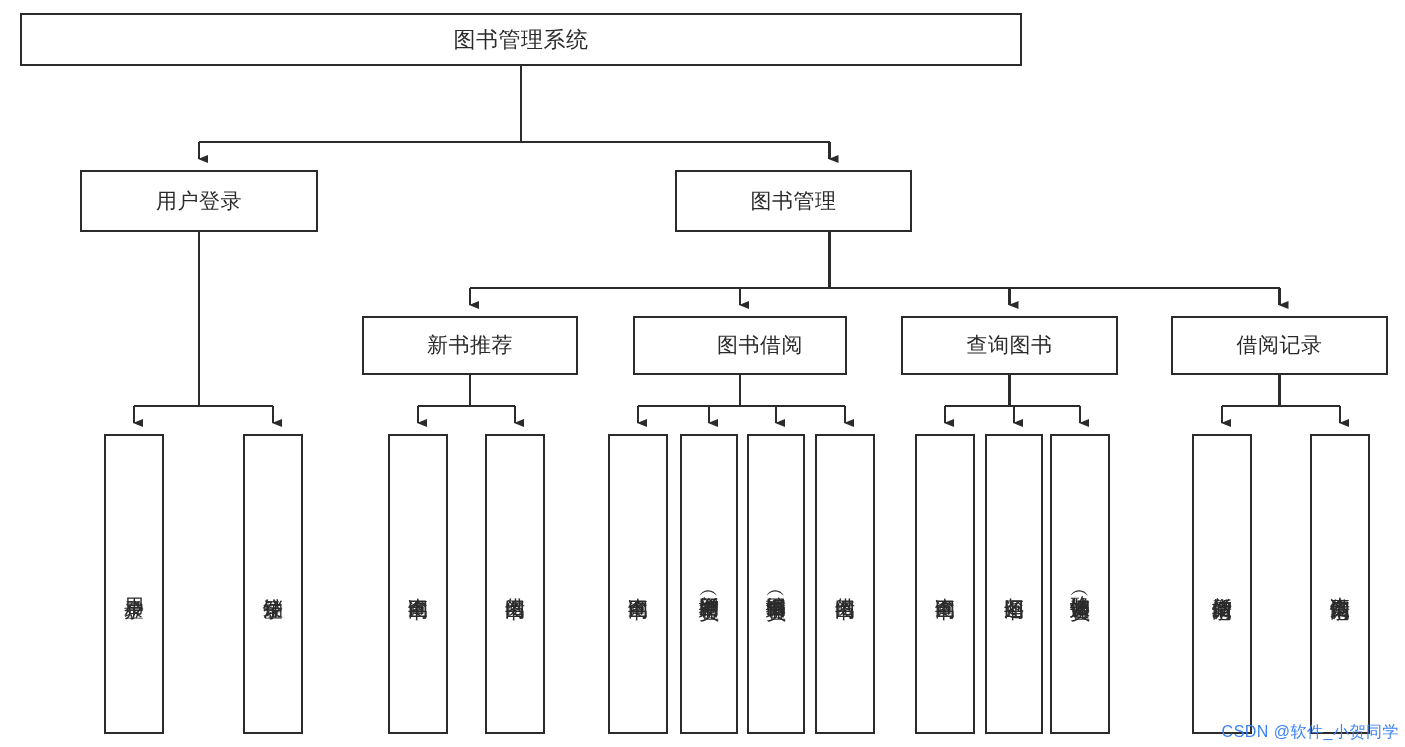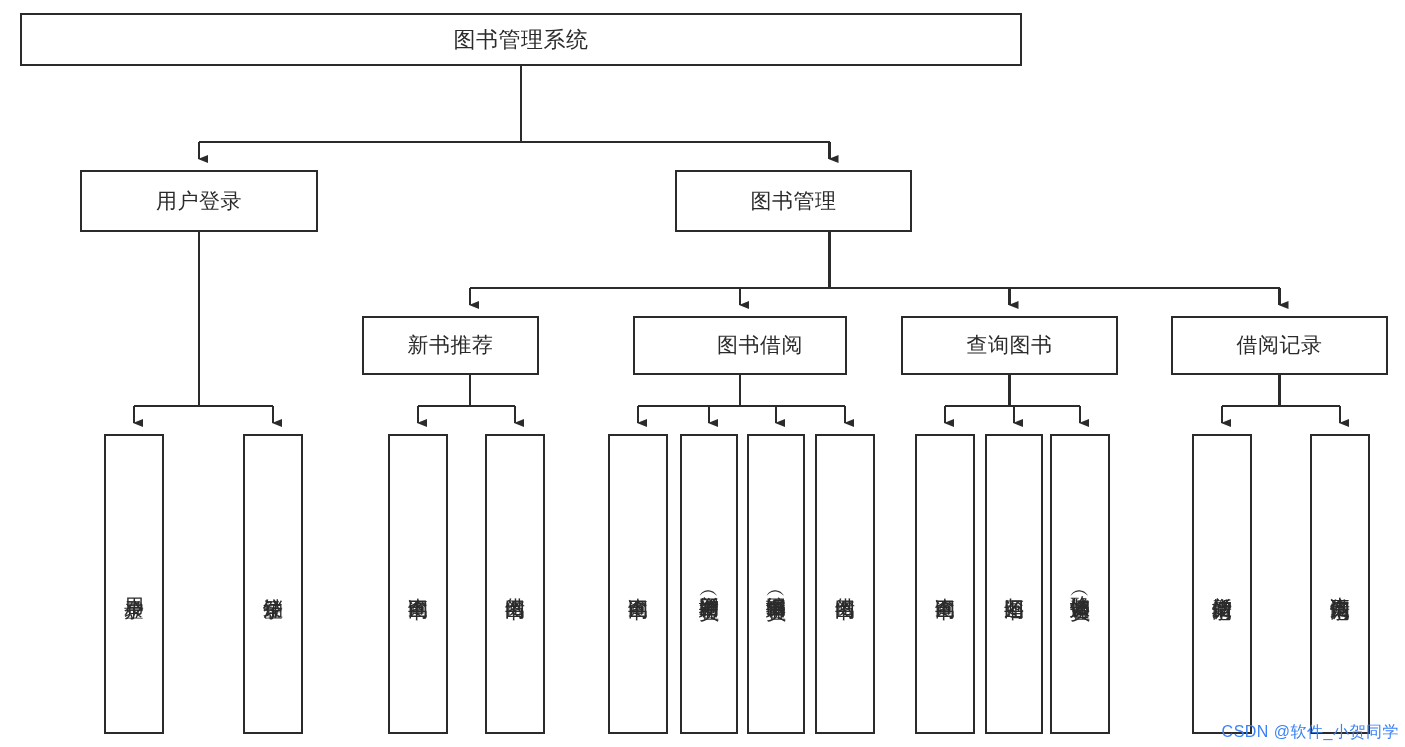--- a/index.html
+++ b/index.html
@@ -127,21 +127,21 @@
     <span class="node-label">图书管理系统</span>
   </div>
 
   <div class="node horizontal" style="left:80px; top:170px; width:238px; height:62px;">
     <span class="node-label">用户登录</span>
   </div>
   <div class="node horizontal" style="left:675px; top:170px; width:237px; height:62px;">
     <span class="node-label">图书管理</span>
   </div>
 
-  <div class="node horizontal" style="left:362px; top:316px; width:177px; height:59px;">
+  <div class="node horizontal" style="left:362px; top:316px; width:216px; height:59px;">
     <span class="node-label">新书推荐</span>
   </div>
   <div class="node horizontal" style="left:633px; top:316px; width:214px; height:59px;padding-left:40px;">
     <span class="node-label">图书借阅</span>
   </div>
   <div class="node horizontal" style="left:901px; top:316px; width:217px; height:59px;">
     <span class="node-label">查询图书</span>
   </div>
   <div class="node horizontal" style="left:1171px; top:316px; width:217px; height:59px;">
     <span class="node-label">借阅记录</span>

